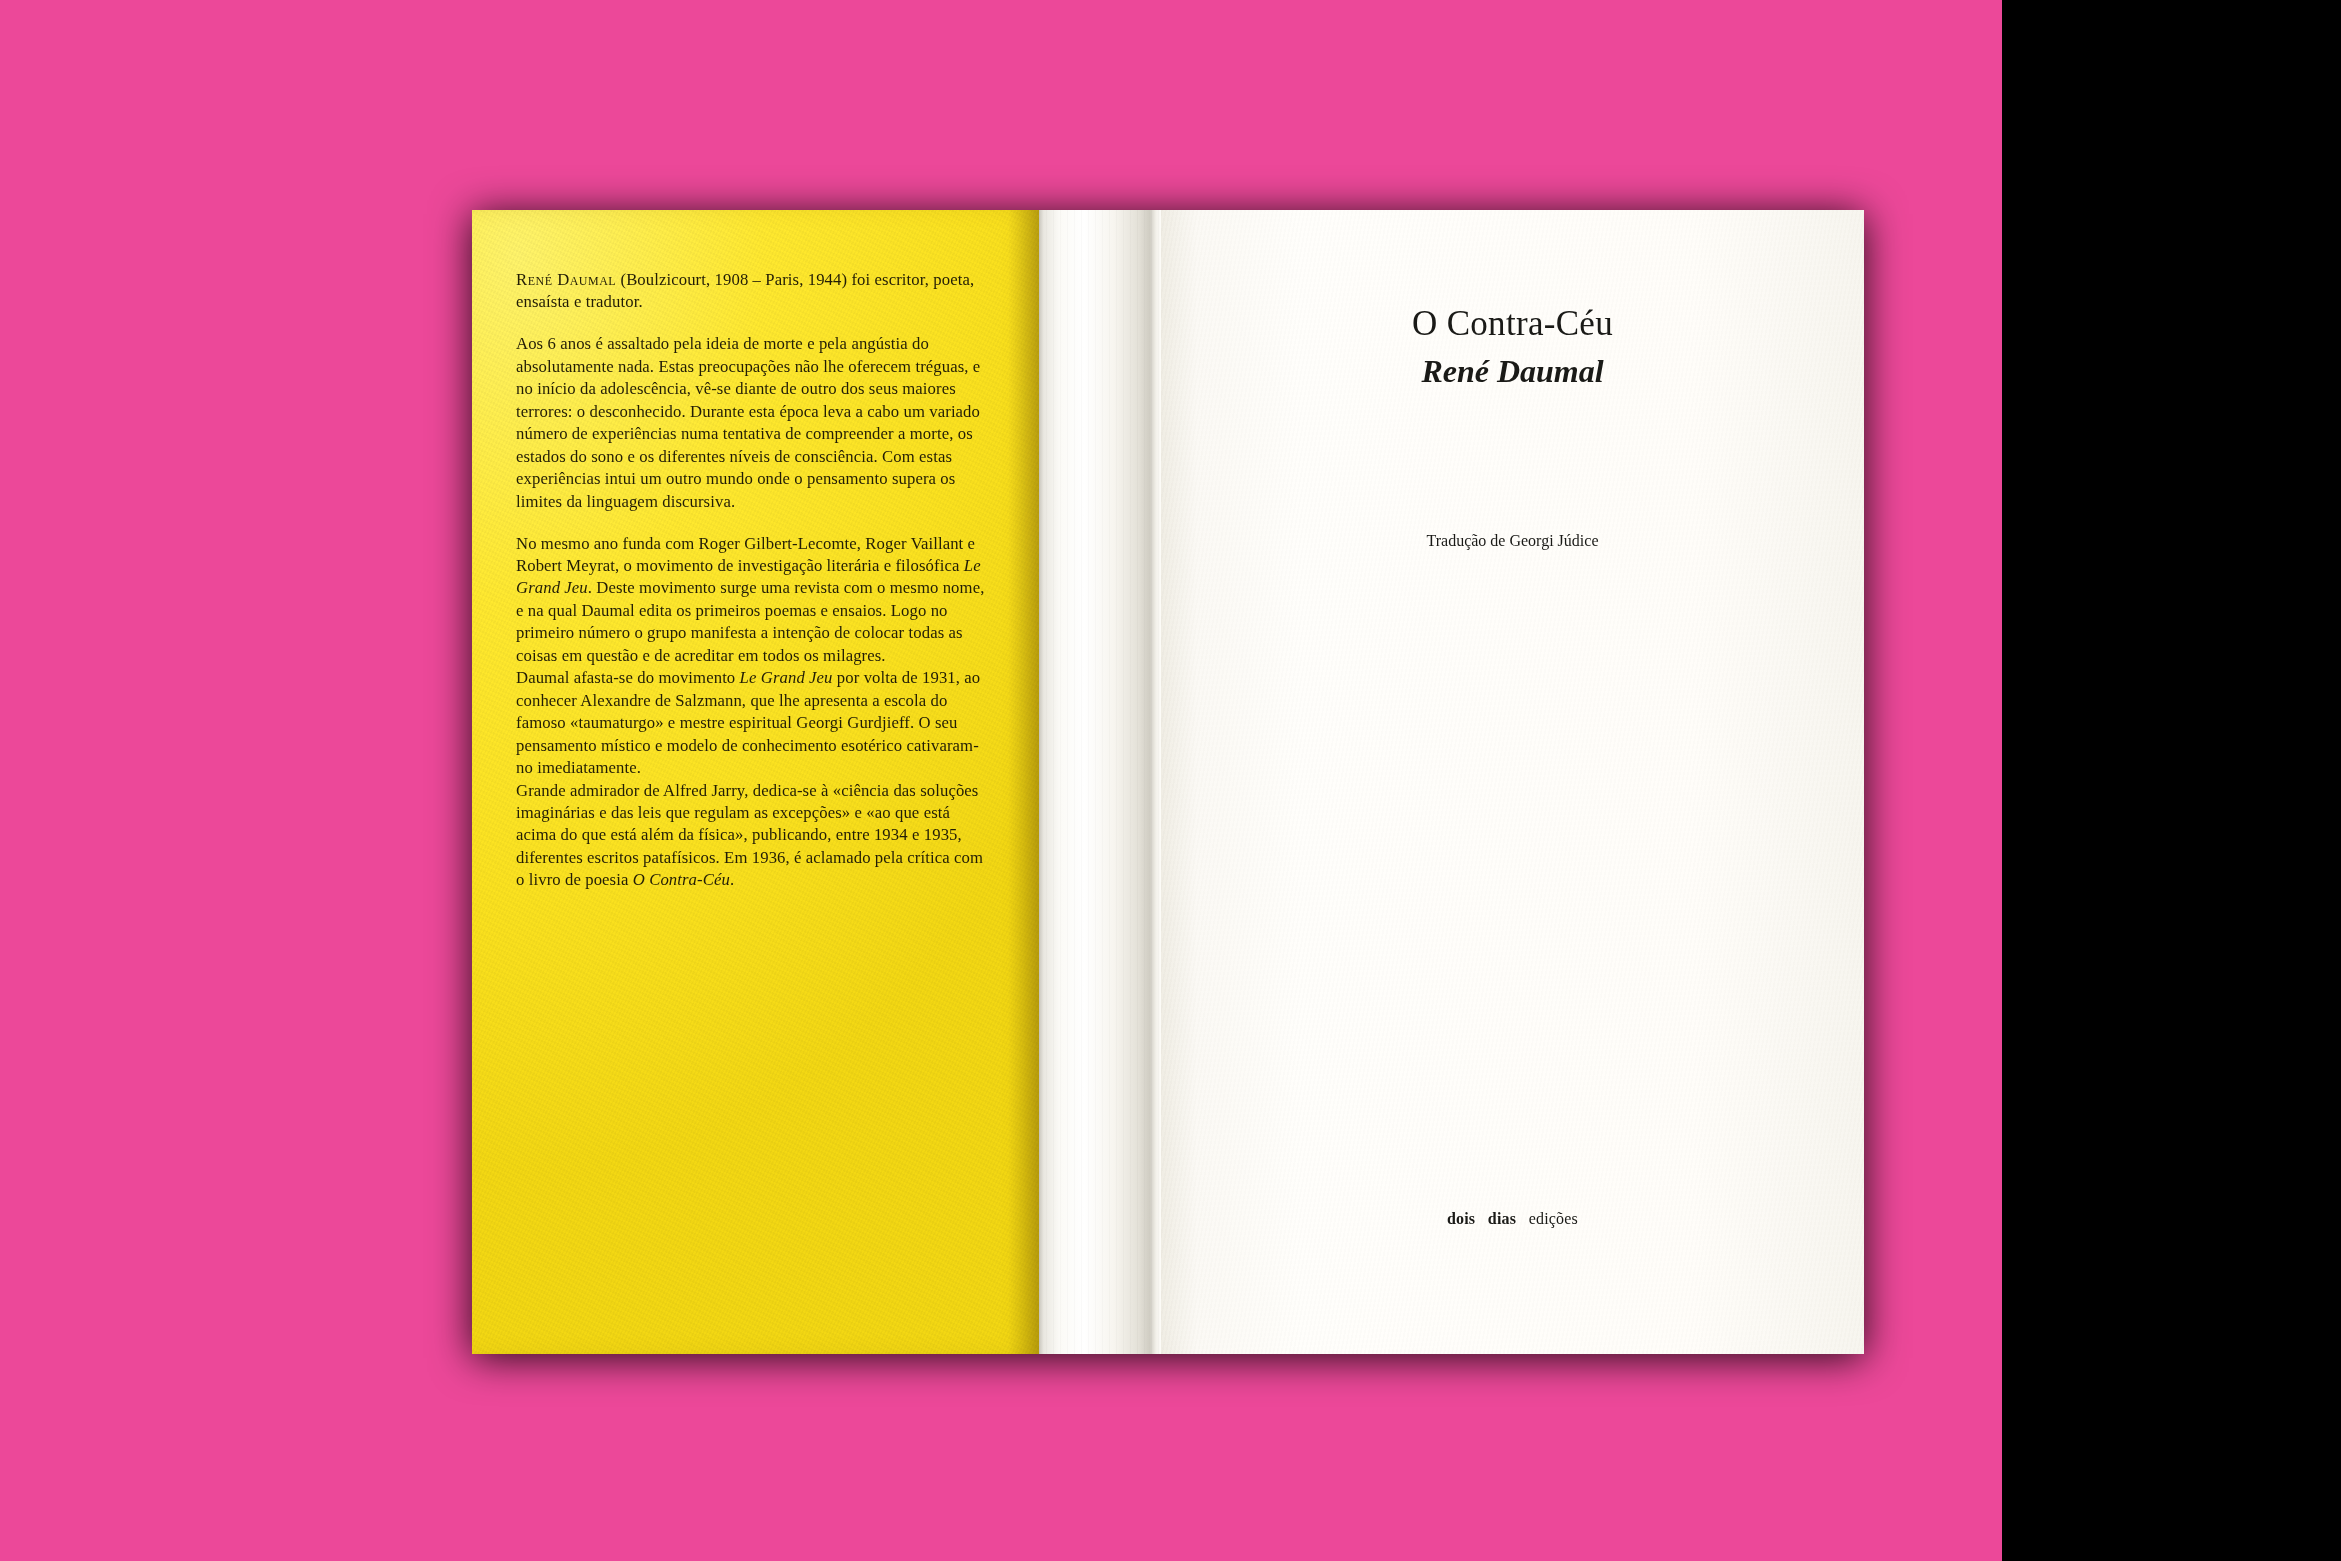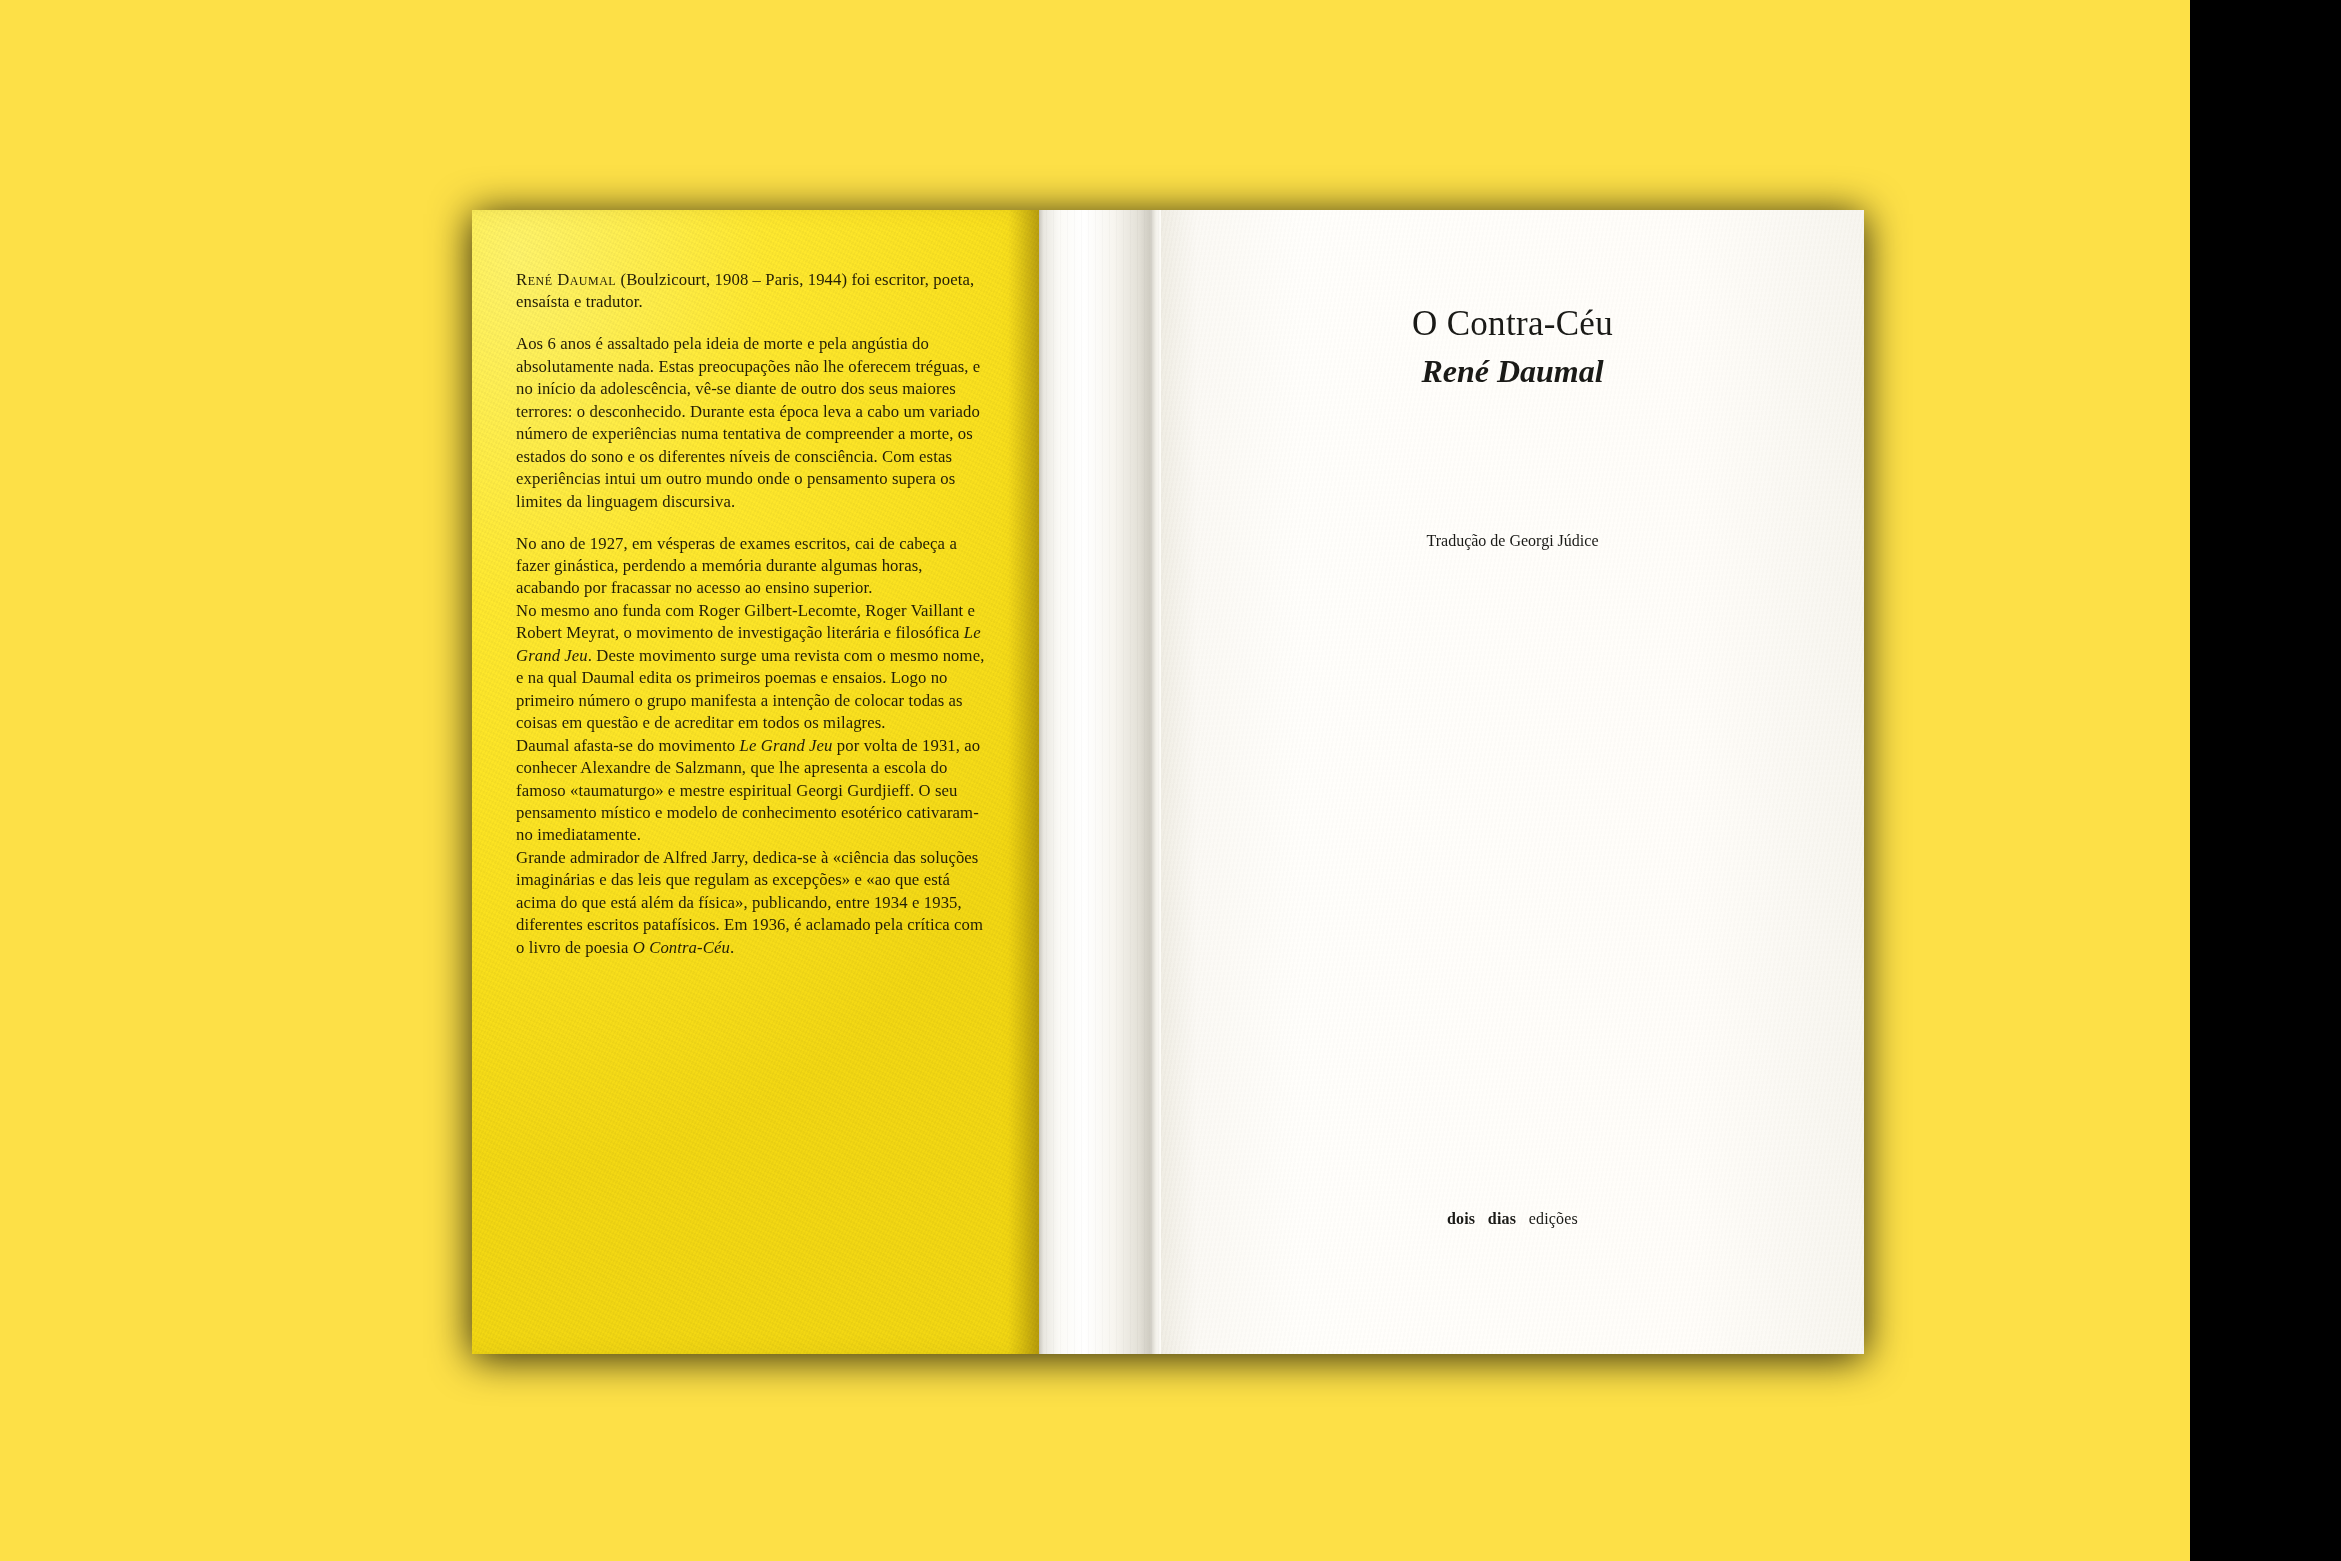--- a/index.html
+++ b/index.html
@@ -9,23 +9,23 @@
   }
   body {
     width: 2342px;
     height: 1562px;
     overflow: hidden;
     font-family: "Liberation Serif", serif;
   }
 
   #stage {
     position: relative;
-    width: 2190px;
+    width: 2002px;
     height: 1562px;
-    background: #fde047;
+    background: #ec4899;
   }
 
   
   #book {
     position: absolute;
     left: 472px;
     top: 210px;
     width: 1392px;
     height: 1144px;
     display: flex;
@@ -172,21 +172,20 @@
 
   <div id="book">
 
     <div id="flap">
       <div class="flap-text">
 
         <p><span class="sc">René Daumal</span> <span>(Boulzicourt, 1908 – Paris, 1944) foi escritor, poeta, ensaísta e tradutor.</span></p>
 
         <p>Aos 6 anos é assaltado pela ideia de morte e pela angústia do absolutamente nada. Estas preocupações não lhe oferecem tréguas, e no início da adolescência, vê-se diante de outro dos seus maiores terrores: o desconhecido. Durante esta época leva a cabo um variado número de experiências numa tentativa de compreender a morte, os estados do sono e os diferentes níveis de consciência. Com estas experiências intui um outro mundo onde o pensamento supera os limites da linguagem discursiva.</p>
 
-        <p class="blk">No ano de 1927, em vésperas de exames escritos, cai de cabeça a fazer ginástica, perdendo a memória durante algumas horas, acabando por fracassar no acesso ao ensino superior.</p>
 
         <p class="blk">No mesmo ano funda com Roger Gilbert-Lecomte, Roger Vaillant e Robert Meyrat, o movimento de investigação literária e filosófica <span class="it">Le Grand Jeu</span>. Deste movimento surge uma revista com o mesmo nome, e na qual Daumal edita os primeiros poemas e ensaios. Logo no primeiro número o grupo manifesta a intenção de colocar todas as coisas em questão e de acreditar em todos os milagres.</p>
 
         <p class="blk">Daumal afasta-se do movimento <span class="it">Le Grand Jeu</span> por volta de 1931, ao conhecer Alexandre de Salzmann, que lhe apresenta a escola do famoso «taumaturgo» e mestre espiritual Georgi Gurdjieff. O seu pensamento místico e modelo de conhecimento esotérico cativaram-no imediatamente.</p>
 
 
         <p>Grande admirador de Alfred Jarry, dedica-se à «ciência das soluções imaginárias e das leis que regulam as excepções» e «ao que está acima do que está além da física», publicando, entre 1934 e 1935, diferentes escritos patafísicos. Em 1936, é aclamado pela crítica com o livro de poesia <span class="it">O Contra-Céu</span>.</p>
 
       </div>
     </div>

